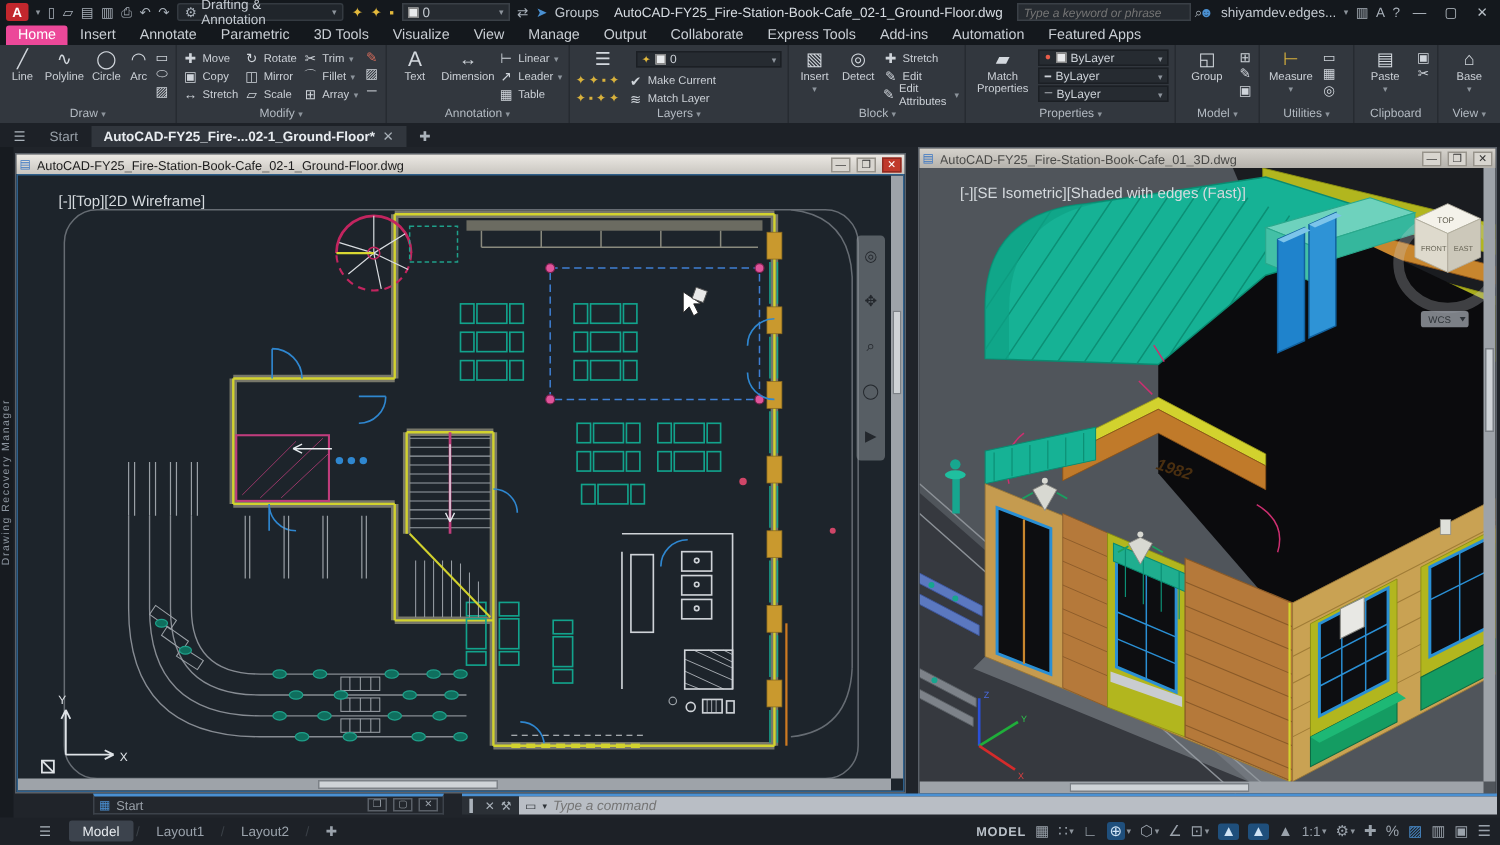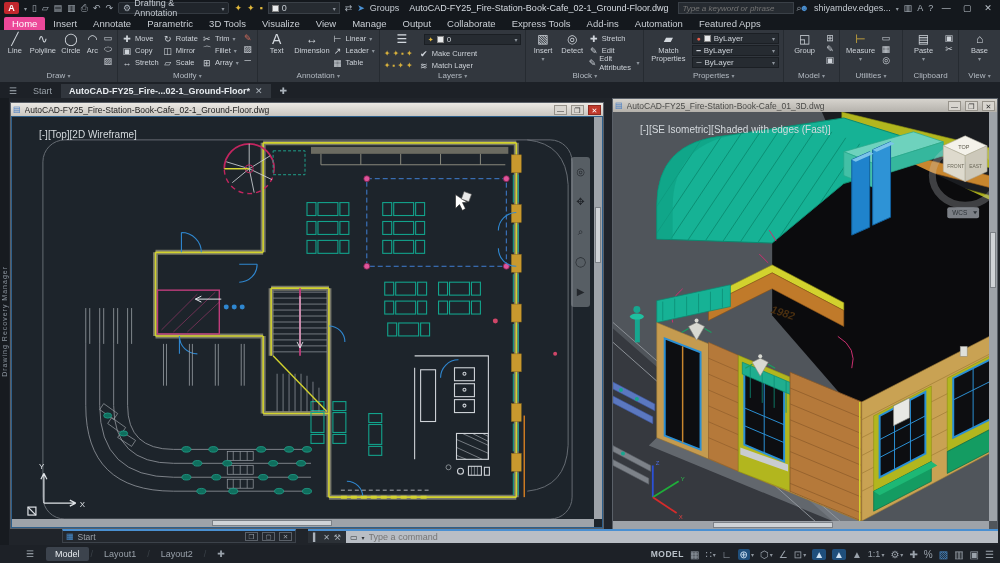--- a/index.html
+++ b/index.html
@@ -63,21 +63,21 @@
   .navbar span{color:#23272c;font-size:10px;line-height:10px;}
   svg{display:block;}
   
   .minibar{position:absolute;left:62px;top:431px;width:234px;height:14px;background:#23272d;border:1px solid #3c424a;border-top:2px solid #4a90d2;display:flex;align-items:center;gap:4px;font-size:8.5px;color:#9aa1a9;padding:0 3px;}
   .minibar .ic{color:#4a90d2;font-size:8px;}
   .mbtn{width:13px;height:9px;border:1px solid #5a6068;font-size:6.5px;line-height:8px;text-align:center;color:#9aa1a9;}
   .cmddock{position:absolute;left:308px;top:431px;right:2px;height:14px;display:flex;border-top:2px solid #4a90d2;}
   .cmd-grip{background:#2b3036;display:flex;align-items:center;gap:4px;padding:0 5px;color:#aab2ba;font-size:8px;}
   .cmd-field{flex:1;background:#b9bec5;display:flex;align-items:center;gap:4px;padding:0 4px;}
   .cmd-field .kb{font-size:8px;color:#2e3338;}
-  .cmd-field input{flex:1;border:0;outline:0;background:transparent;font-size:9px;color:#3f454c;}
+  .cmd-field input{flex:1;border:0;outline:0;background:transparent;font-size:9px;font-style:italic;color:#3f454c;}
   
   #statusbar{height:18px;background:#1d2127;display:flex;align-items:center;font-size:9px;color:#9aa2ab;gap:2px;padding:0 6px;}
   .sb-burger{margin-left:20px;margin-right:10px;color:#aab2ba;}
   .ltab{padding:2px 9px;}
   .ltab.active{background:#3c434d;color:#e8ecf0;border-radius:2px;}
   .sb-sep{color:#3a4047;}
   .sb-right{margin-left:auto;display:flex;align-items:center;gap:6px;}
   .sb-model{color:#b9c0c8;font-weight:bold;letter-spacing:.5px;font-size:8.5px;}
   .sbi{font-size:10px;color:#9aa2ab;}
   .sbi.on{background:#1f4f7c;color:#cfe3f5;padding:0 2px;border-radius:2px;}

